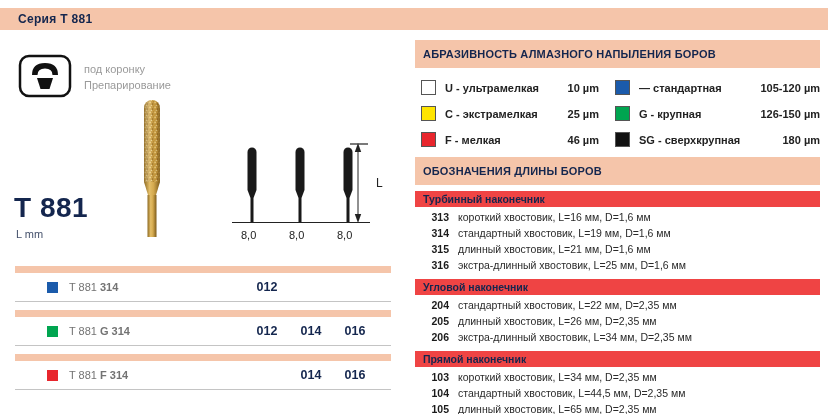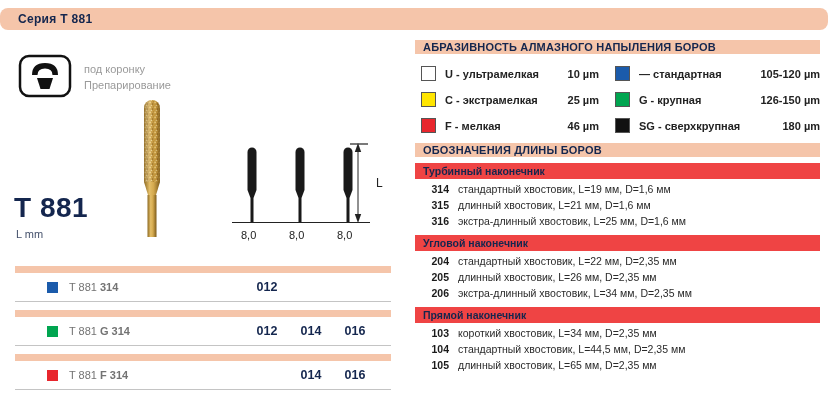--- a/index.html
+++ b/index.html
@@ -1,21 +1,21 @@
 <!DOCTYPE html>
 <html><head>
 <meta charset="utf-8">
 <style>
   html, body { margin:0; padding:0; background:#ffffff; }
   .page {
     position:relative; width:828px; height:414px; background:#fff;
     font-family:"Liberation Sans", sans-serif; overflow:hidden; color:#222;
   }
   
-  .top-strip { position:absolute; left:0; top:8px; width:828px; height:22px; background:#f5c5aa; display:flex; align-items:center;border-radius:8px; }
+  .top-strip { position:absolute; left:0; top:8px; width:828px; height:22px; background:#f5c5aa; display:flex; align-items:center; }
   .top-strip .t { margin-left:18px; font-size:12px; font-weight:bold; color:#14264e; letter-spacing:.3px; }
 
   
   .icon-box { position:absolute; left:18px; top:54px; }
   .icon-caption { position:absolute; left:84px; top:62px; font-size:11px; color:#9a9a9a; line-height:1.45; }
   .big-bur { position:absolute; left:134px; top:96px; }
   .sbur { position:absolute; top:145px; }
   .sbur.b1 { left:241px; } .sbur.b2 { left:289px; } .sbur.b3 { left:337px; }
   .dim { position:absolute; left:350px; top:143px; }
   .dim-label { position:absolute; left:376px; top:176px; font-size:12px; color:#222; }
@@ -29,21 +29,21 @@
   .vtable { position:absolute; left:15px; top:266px; width:376px; }
   .v-band { height:7px; background:#f5c5aa; }
   .v-row { height:28px; display:flex; align-items:center; border-bottom:1px solid #c4c4c4; margin-bottom:8px; }
   .v-sq { width:11px; height:11px; margin-left:32px; flex:0 0 auto; }
   .v-name { margin-left:11px; width:176px; font-size:11px; color:#737373; }
   .v-name b { font-weight:bold; }
   .v-cell { width:44px; text-align:center; font-size:12.5px; font-weight:bold; color:#14264e; }
 
   
   .right-col { position:absolute; left:415px; top:40px; width:405px; }
-  .rc-band { height:14px; background:#f5c5aa; display:flex; align-items:center; }
+  .rc-band { height:28px; background:#f5c5aa; display:flex; align-items:center; }
   .rc-band .t { margin-left:8px; font-size:11px; font-weight:bold; color:#14264e; letter-spacing:.2px; }
   .legend { display:grid; grid-template-columns:178px 1fr; column-gap:16px; row-gap:11px; margin:12px 0 10px 6px;font-weight:bold; }
   .legend-item { display:flex; align-items:center; height:15px; font-size:11px; color:#222; }
   .sq { width:13px; height:13px; border:1px solid #555; margin-right:9px; flex:0 0 auto; }
   .lval { margin-left:auto; }
   .sec { margin-top:6px; }
   .sec-band { height:16px; background:#ef4444; display:flex; align-items:center; margin-bottom:2px; }
   .sec-band .t { margin-left:8px; font-size:10.5px; font-weight:bold; color:#14264e; }
   .len-row { display:flex; align-items:center; height:16px; font-size:10.5px; }
   .len-code { width:34px; text-align:right; font-weight:bold; color:#1b1b1b; flex:0 0 auto; }
@@ -208,20 +208,24 @@
 
     <div class="rc-band">
       <span class="t">ОБОЗНАЧЕНИЯ ДЛИНЫ БОРОВ</span>
     </div>
 
     <div class="sec">
       <div class="sec-band">
         <span class="t">Турбинный наконечник</span>
       </div>
       <div class="len-row">
+        <span class="len-code">313</span>
+        <span class="len-desc">короткий хвостовик, L=16 мм, D=1,6 мм</span>
+      </div>
+      <div class="len-row">
         <span class="len-code">314</span>
         <span class="len-desc">стандартный хвостовик, L=19 мм, D=1,6 мм</span>
       </div>
       <div class="len-row">
         <span class="len-code">315</span>
         <span class="len-desc">длинный хвостовик, L=21 мм, D=1,6 мм</span>
       </div>
       <div class="len-row">
         <span class="len-code">316</span>
         <span class="len-desc">экстра-длинный хвостовик, L=25 мм, D=1,6 мм</span>

